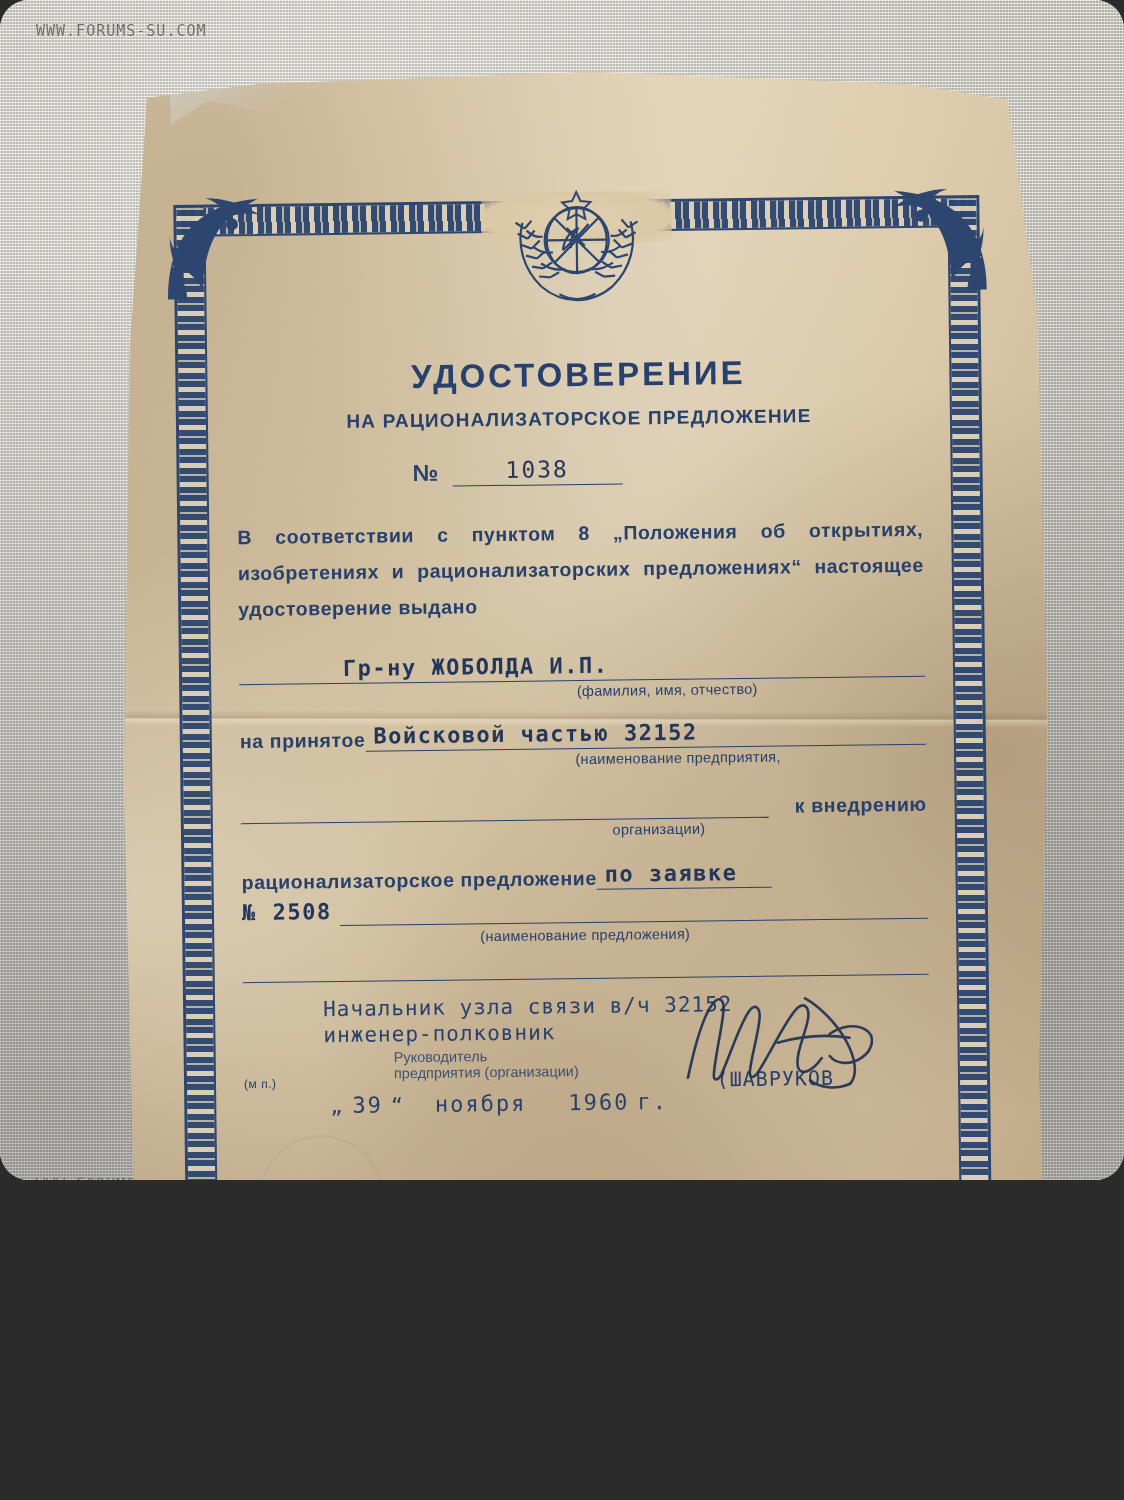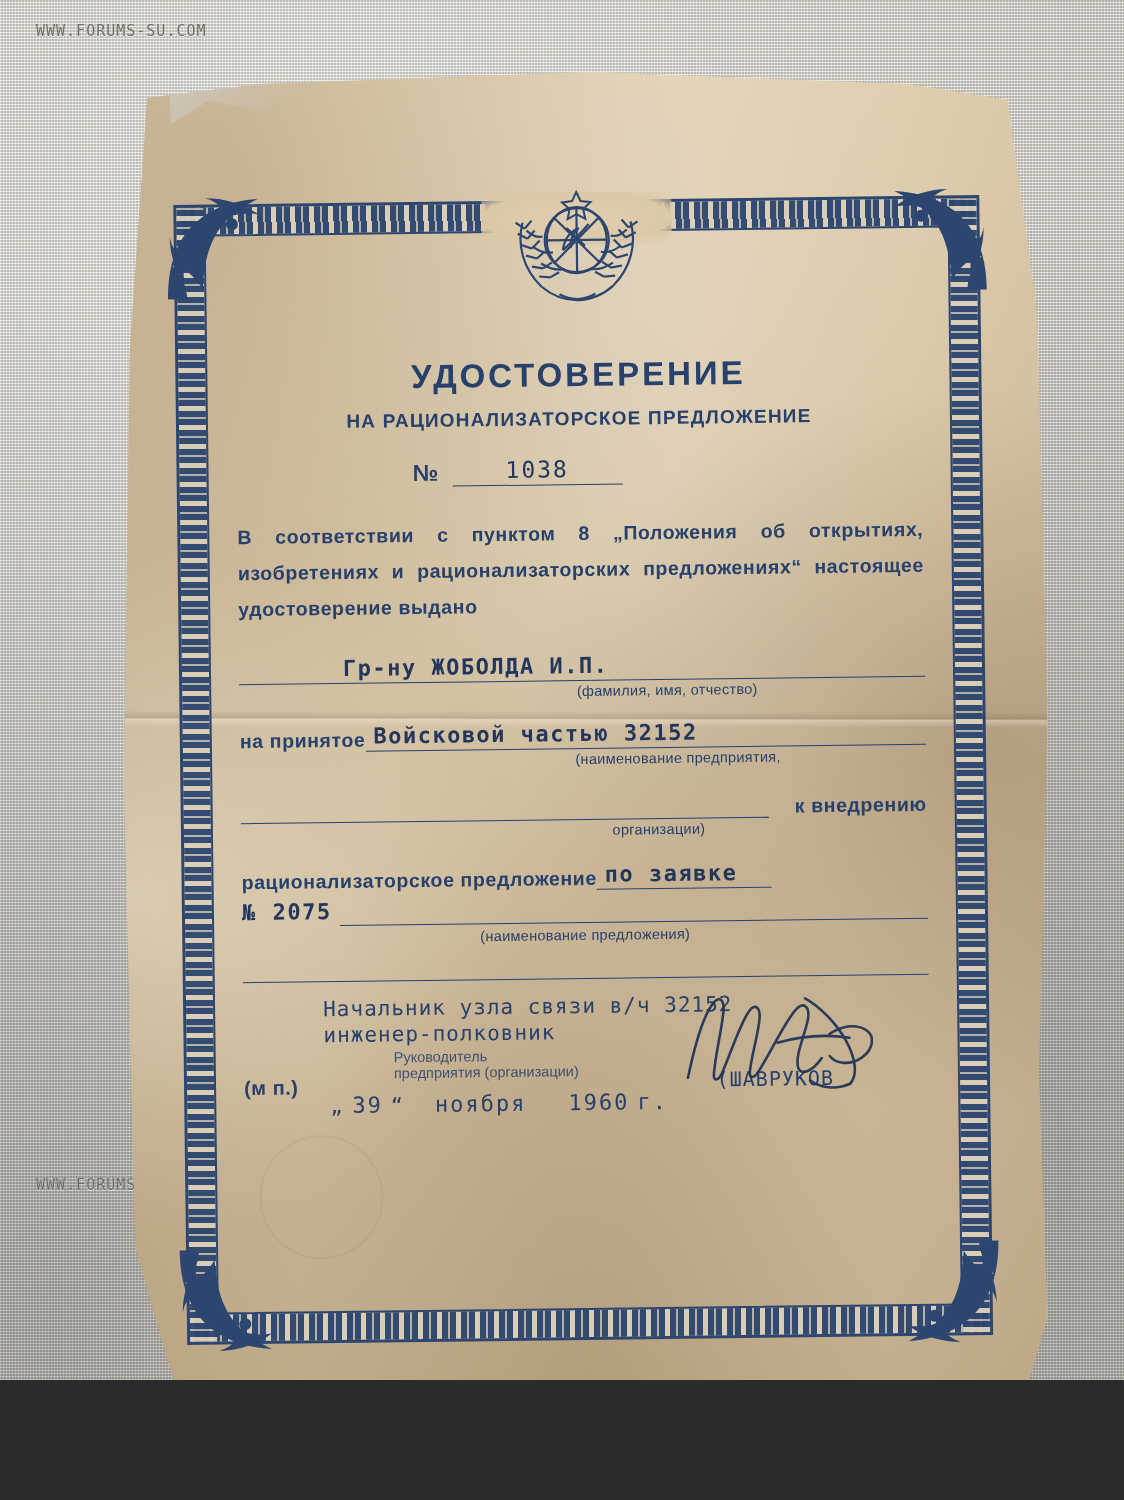--- a/index.html
+++ b/index.html
@@ -4,25 +4,26 @@
 <title>Удостоверение</title>
 <style>
   html, body {
     margin: 0;
     padding: 0;
     background: #2b2b2b;
   }
   #page {
     position: relative;
     width: 1124px;
-    height: 1380px;
+    height: 1180px;
     overflow: hidden;
     font-family: "Liberation Sans", sans-serif;
     background:
       radial-gradient(circle at 20% 12%, #dcdad2 0%, #cdcbc3 40%, #c2c0b8 100%);
+    border-radius: 29px;
   }
 
   
   #cloth {
     position: absolute;
     inset: 0;
     background-color: #d3d1c8;
     background-image:
       repeating-linear-gradient(0deg, rgba(255,255,255,0.55) 0px, rgba(255,255,255,0.55) 1px, rgba(160,158,150,0.25) 1px, rgba(160,158,150,0.25) 3px),
       repeating-linear-gradient(90deg, rgba(255,255,255,0.45) 0px, rgba(255,255,255,0.45) 1px, rgba(150,148,140,0.22) 1px, rgba(150,148,140,0.22) 3px),
@@ -292,23 +293,22 @@
     opacity: 0.85;
     line-height: 1.1;
   }
   .sig-caption .stack {
     position: relative;
   }
   #mp {
     position: absolute;
     left: 0;
     top: 96px;
-    font-size: 20px;
+    font-size: 12px;
     letter-spacing: 0.5px;
-    font-weight: bold;
   }
   #sig-surname {
     position: absolute;
     right: 96px;
     top: 92px;
     font-family: "DejaVu Sans Mono", monospace;
     font-size: 20px;
     letter-spacing: 1px;
   }
   #scribble {
@@ -470,21 +470,21 @@
       </div>
 
       <div id="block-proposal">
         <div class="row">
           <span>рационализаторское предложение</span>
           <span class="hand">по заявке</span>
           <span class="rule" style="max-width:26px"></span>
         </div>
         <div class="row" id="block-appnum">
           <span class="hand noline" style="padding-left:0">№</span>
-          <span class="hand noline">2075</span>
+          <span class="hand noline">2508</span>
           <span class="rule"></span>
         </div>
         <div class="caption cap-proposal">(наименование предложения)</div>
       </div>
 
       <div id="sig-area">
         <div class="row" style="margin-bottom:14px">
           <span class="rule"></span>
         </div>
 

